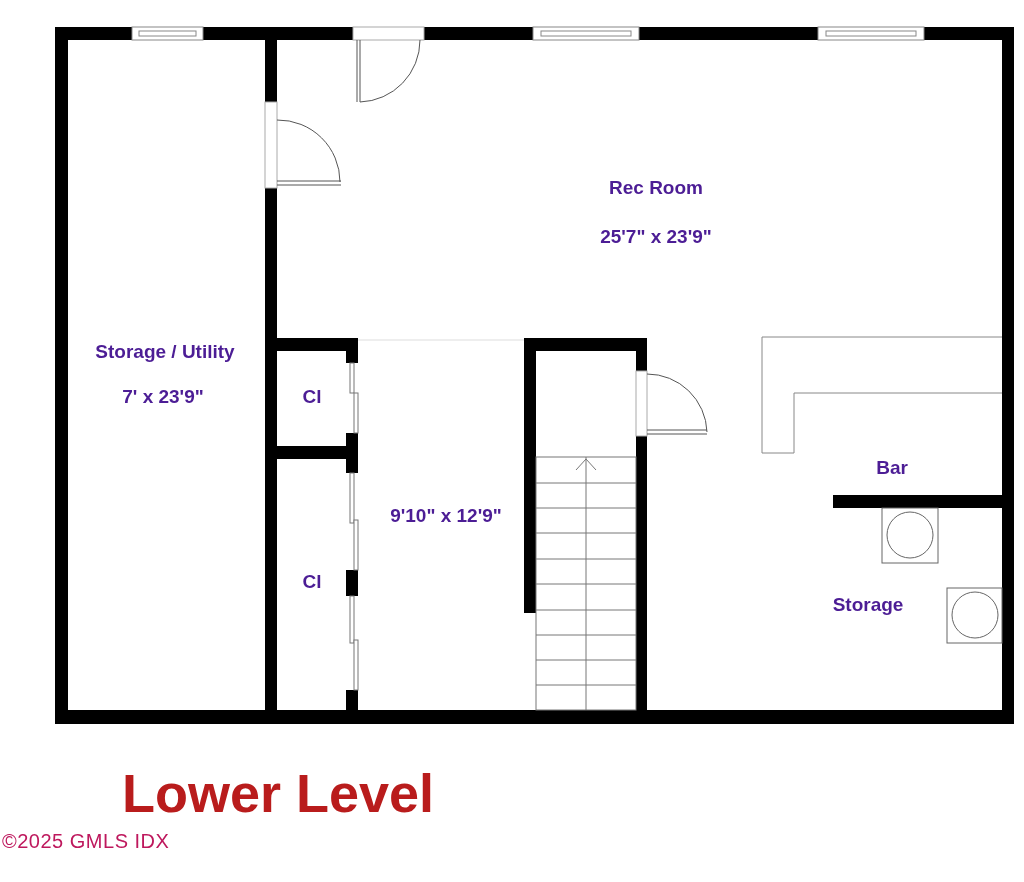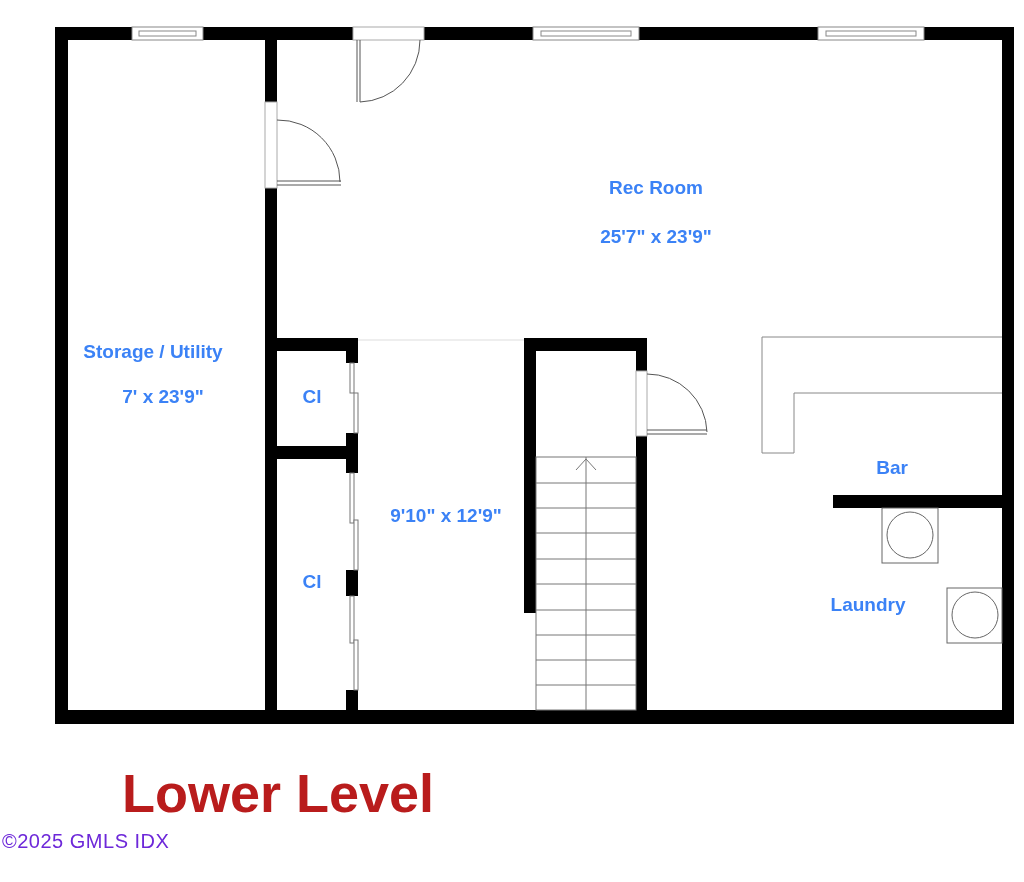--- a/index.html
+++ b/index.html
@@ -1,22 +1,22 @@
 <!DOCTYPE html>
 <html><head>
 <meta charset="utf-8">
 <style>
   html, body { margin:0; padding:0; background:#ffffff; }
   body { width:1024px; height:882px; position:relative; overflow:hidden; font-family:"Liberation Sans", sans-serif; }
   svg.plan { position:absolute; left:0; top:0; }
-  .lbl { position:absolute; font-family:"Liberation Sans", sans-serif; font-weight:bold; color:#3b82f6; white-space:nowrap; transform:translate(-50%,-50%); }
+  .lbl { position:absolute; font-family:"Liberation Sans", sans-serif; font-weight:bold; color:#4c1d95; white-space:nowrap; transform:translate(-50%,-50%); }
   .room-name { font-size:19px; }
   .room-dim { font-size:19px; }
   .title { position:absolute; left:122px; top:762px; font-size:54px; font-weight:bold; color:#b91c1c; font-family:"Liberation Sans", sans-serif; }
-  .copy { position:absolute; left:2px; top:830px; font-size:20px; color:#6d28d9; font-family:"Liberation Sans", sans-serif; letter-spacing:0.5px; }
+  .copy { position:absolute; left:2px; top:830px; font-size:20px; color:#be185d; font-family:"Liberation Sans", sans-serif; letter-spacing:0.5px; }
 </style>
 </head>
 <body>
 
 <svg class="plan" width="1024" height="882" viewBox="0 0 1024 882">
 
   <g fill="#000">
 
     <rect x="55" y="27" width="77" height="13"></rect>
     <rect x="203" y="27" width="150" height="13"></rect>
@@ -115,22 +115,22 @@
     </g>
     <g>
       <rect x="947" y="588" width="55" height="55"></rect>
       <circle cx="975" cy="615" r="23"></circle>
     </g>
   </g>
 </svg>
 
 <div class="lbl room-name" style="left:656px;top:188px;">Rec Room</div>
 <div class="lbl room-dim" style="left:656px;top:237px;">25'7" x 23'9"</div>
-<div class="lbl room-name" style="left:153px;top:352px;">Storage / Utility</div>
+<div class="lbl room-name" style="left:165px;top:352px;">Storage / Utility</div>
 <div class="lbl room-dim" style="left:163px;top:397px;">7' x 23'9"</div>
 <div class="lbl room-name" style="left:312px;top:397px;">Cl</div>
 <div class="lbl room-name" style="left:312px;top:582px;">Cl</div>
 <div class="lbl room-dim" style="left:446px;top:516px;">9'10" x 12'9"</div>
 <div class="lbl room-name" style="left:892px;top:436px;margin-top:32px;">Bar</div>
-<div class="lbl room-name" style="left:868px;top:605px;">Laundry</div>
+<div class="lbl room-name" style="left:868px;top:605px;">Storage</div>
 
 <div class="title">Lower Level</div>
 <div class="copy">©2025 GMLS IDX</div>
 
 </body></html>

